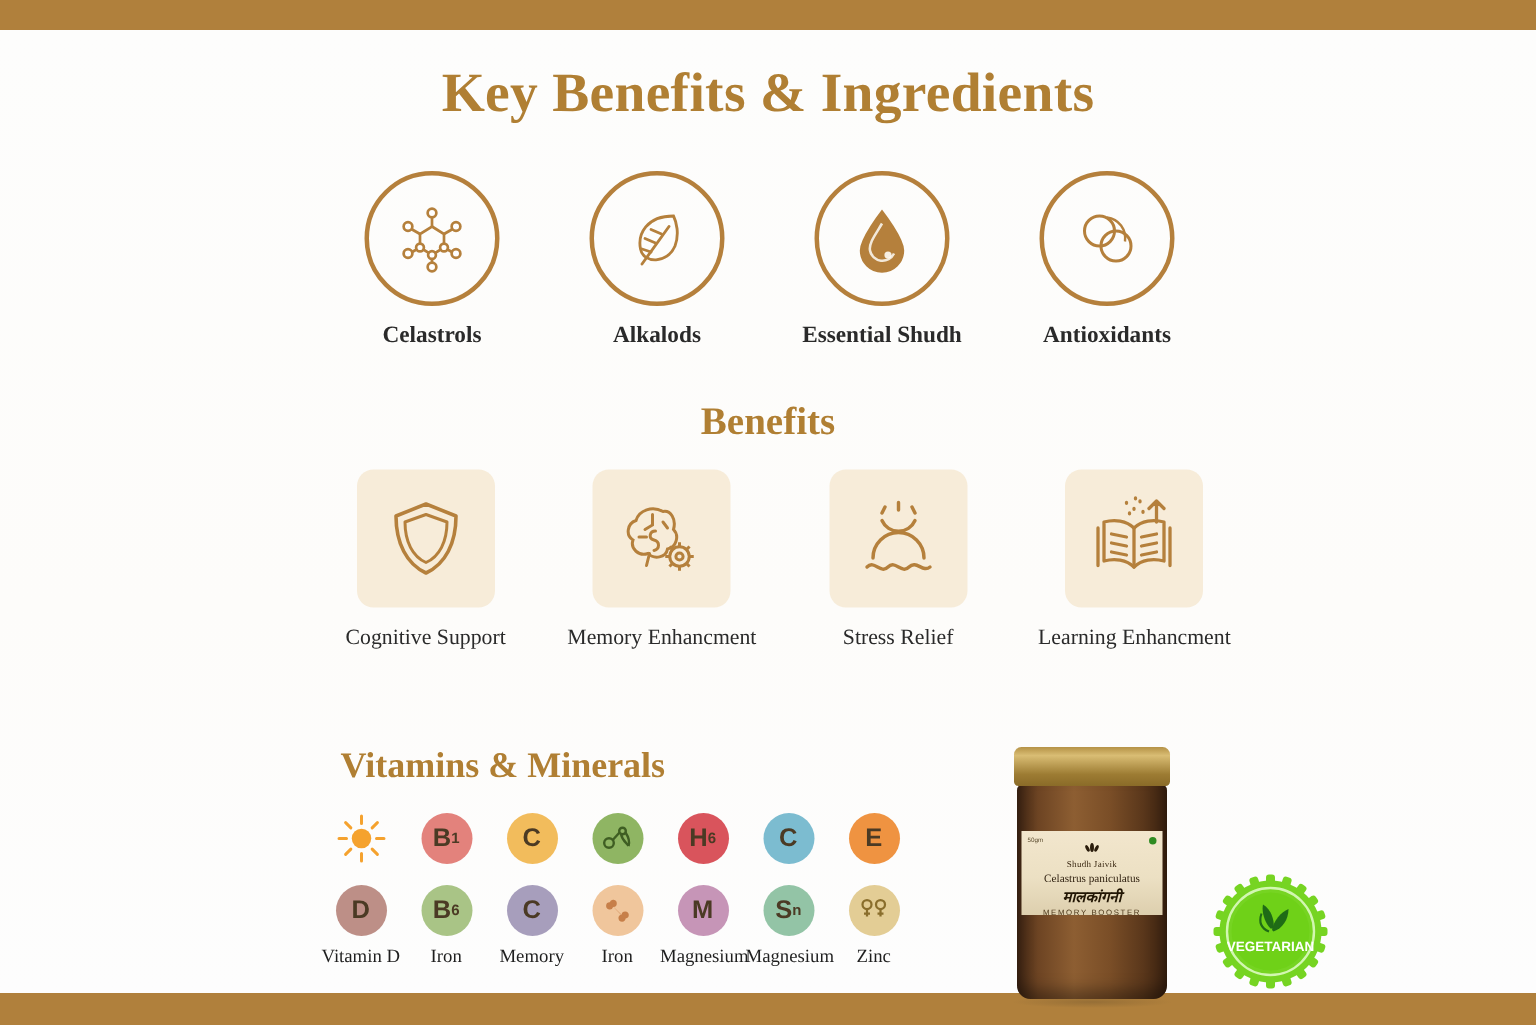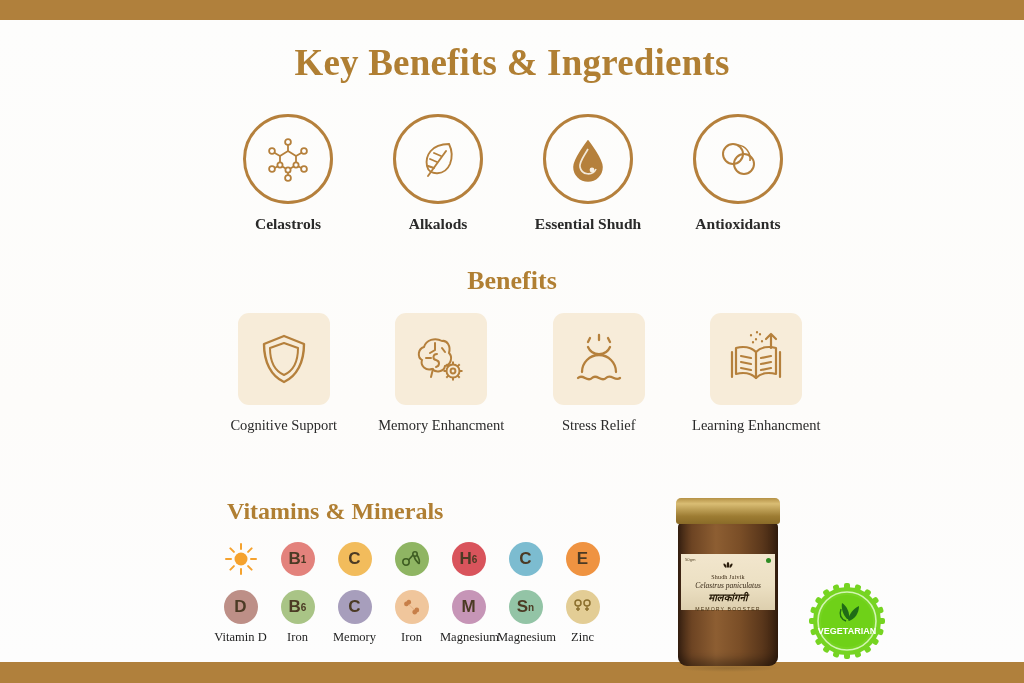--- a/index.html
+++ b/index.html
@@ -137,21 +137,21 @@
   }
   .jl-vegdot {
     position: absolute; right: 4px; top: 4px;
     width: 5px; height: 5px; border-radius: 50%;
     background: #2e8b22;
   }
   .jl-brand {
     margin-top: 6px;
     font-size: 6px; color: #3c2a14; letter-spacing: .2px;
   }
-  .jl-bot { font-size: 7.5px; color: #2e1f0e; margin-top: 1px; font-style: italic; }
+  .jl-bot { font-size: 7.5px; color: #2e1f0e; margin-top: 1px; }
   .jl-hi { font-size: 10px; color: #221604; font-weight: bold; margin-top: 0px; font-style: italic; }
   .jl-sub {
     font-size: 5.2px; color: #4a3517; letter-spacing: 1.1px;
     margin-top: 2px; font-family: "Liberation Sans", sans-serif;
   }
   .jar-shadow {
     position: absolute; left: 26px; top: 166px;
     width: 108px; height: 8px;
     background: radial-gradient(ellipse at center, rgba(90,70,40,.30), rgba(255,255,255,0) 70%);
   }

